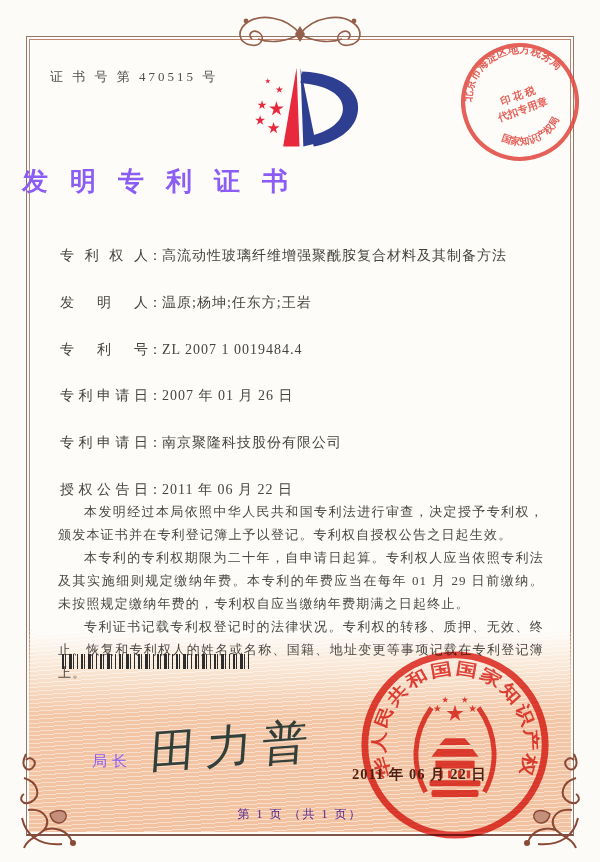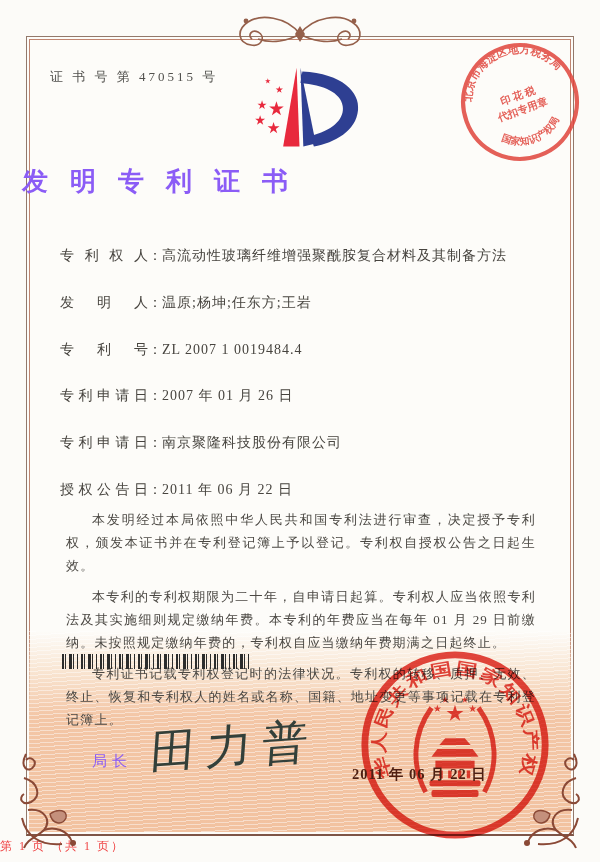--- a/index.html
+++ b/index.html
@@ -44,21 +44,21 @@
     display:inline-block;width:88px;text-align:justify;text-align-last:justify;
     letter-spacing:0;vertical-align:bottom;
   }
   .field-colon{display:inline-block;width:14px;}
   .field-value{letter-spacing:1px;margin-top:12px;}
   
   .body-text{
     position:absolute;left:58px;right:56px;top:500px;z-index:2;
     font-size:13px;line-height:23px;letter-spacing:1.2px;text-align:justify;color:#4b4843;
   }
-  .body-text p{margin:8px;text-indent:2em;}
+  .body-text p{margin:0;text-indent:2em;}
   
   .barcode{
     position:absolute;left:62px;top:654px;width:188px;height:15px;z-index:2;
     background:repeating-linear-gradient(90deg,
       #2c2c2c 0 2px, transparent 2px 3px,
       #2c2c2c 3px 4px, transparent 4px 7px,
       #2c2c2c 7px 10px, transparent 10px 11px,
       #2c2c2c 11px 12px, transparent 12px 15px,
       #2c2c2c 15px 16px, transparent 16px 19px);
   }
@@ -72,22 +72,22 @@
   }
   
   .tax-stamp{position:absolute;left:458px;top:40px;width:124px;height:124px;transform:rotate(-20deg);opacity:.85;z-index:3;}
   .national-seal{position:absolute;left:357px;top:647px;width:196px;height:196px;z-index:3;mix-blend-mode:multiply;opacity:.93;}
   .seal-date{
     position:absolute;left:352px;top:765px;z-index:4;
     font-size:14.5px;font-weight:bold;letter-spacing:1px;color:#4e1f12;
   }
   
   .footer{
-    position:absolute;left:0;right:0;top:806px;text-align:left;z-index:2;
-    font-size:12px;letter-spacing:2px;color:#ef4444;margin-top:32px;
+    position:absolute;left:0;right:0;top:806px;text-align:center;z-index:2;
+    font-size:12px;letter-spacing:2px;color:#4c1d95;
   }
   
   .ornament-top{position:absolute;left:204px;top:8px;width:192px;height:48px;z-index:2;}
   .ornament-bl{position:absolute;left:16px;top:752px;width:88px;height:100px;z-index:4;}
   .ornament-br{position:absolute;left:496px;top:752px;width:88px;height:100px;z-index:4;transform:scaleX(-1);}
 </style>
 </head>
 <body>
 
 <div class="page">

